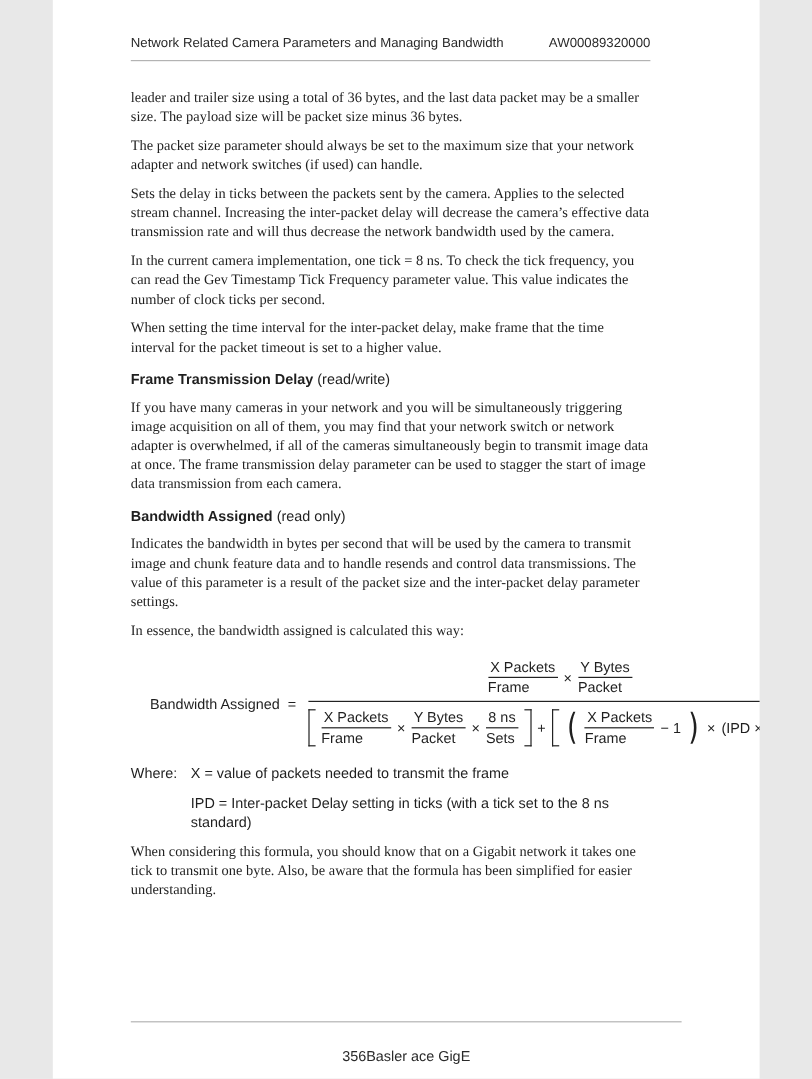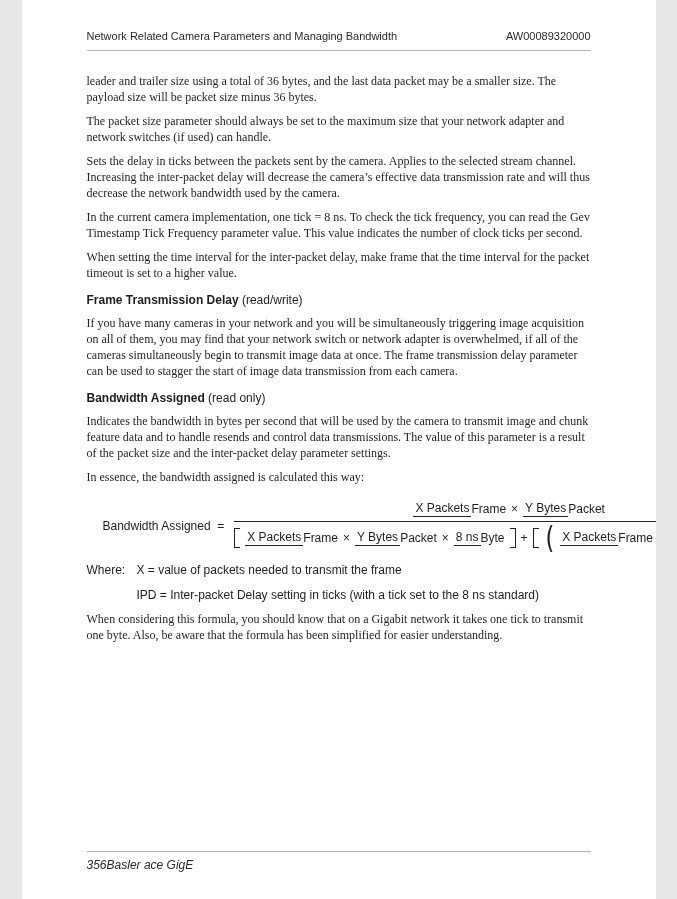--- a/index.html
+++ b/index.html
@@ -1,23 +1,23 @@
 <!DOCTYPE html>
 <html><head>
 <meta charset="utf-8">
 <style>
   html, body { margin: 0; padding: 0; background: #e8e8e8; }
   .page {
     position: relative;
-    width: 634px;
+    width: 589px;
     height: 899px;
     margin: 0 auto;
     background: #ffffff;
     box-sizing: border-box;
-    padding: 28px 65px 0 65px;
+    padding: 28px 91px 0 65px;
     font-family: "Liberation Sans", "DejaVu Sans", sans-serif;
     font-size: 12px;
     line-height: 16px;
     color: #1f1f1f;
     overflow: hidden;
   }
   .page-header {
     display: flex;
     justify-content: space-between;
     align-items: baseline;
@@ -42,22 +42,22 @@
   .formula {
     display: flex;
     align-items: center;
     margin: 16px 0 12px 0;
     padding-left: 16px;
     gap: 10px;
   }
   .formula-lhs { white-space: nowrap; }
   .frac {
     display: inline-flex;
-    flex-direction: row;
-    text-align: center;
+    flex-direction: column;
+    text-align: left;
     line-height: 14px;
     vertical-align: middle;
   }
   .frac .num { border-bottom: 1px solid #222; padding: 0 2px 1px 2px; white-space: nowrap; }
   .frac .den { padding-top: 1px; white-space: nowrap; }
   .bigfrac {
     display: inline-flex;
     flex-direction: column;
     align-items: center;
   }
@@ -89,25 +89,24 @@
   }
   
   .where-row { display: flex; margin: 2px 0 8px 0; }
   .where-label { width: 50px; flex: 0 0 50px; }
   .where-defs { display: flex; flex-direction: column; gap: 9px; }
   .where-defs p { margin: 0; }
   
   .footer { position: absolute; left: 65px; right: 65px; top: 845px; }
   .footer-row {
     display: flex;
-    justify-content: flex-start;
+    justify-content: center;
     font-size: 12px;
-    margin-top: 5px;
+    margin-top: 20px;
     color: #2a2a2a;
-    font-style: italic;
   }
 </style>
 </head>
 <body>
 
 <div class="page">
 
   <div class="page-header">
     <span>Network Related Camera Parameters and Managing Bandwidth</span>
     <span>AW00089320000</span>
@@ -155,21 +154,21 @@
             <span class="den">Frame</span>
           </span>
           <span class="op">×</span>
           <span class="frac">
             <span class="num">Y Bytes</span>
             <span class="den">Packet</span>
           </span>
           <span class="op">×</span>
           <span class="frac">
             <span class="num">8 ns</span>
-            <span class="den">Byte</span>
+            <span class="den">Sets</span>
           </span>
           <span class="sqbr right"></span>
           <span class="op">+</span>
           <span class="sqbr left"></span>
           <span class="bigparen">(</span>
           <span class="frac">
             <span class="num">X Packets</span>
             <span class="den">Frame</span>
           </span>
           <span class="op">− 1</span>

